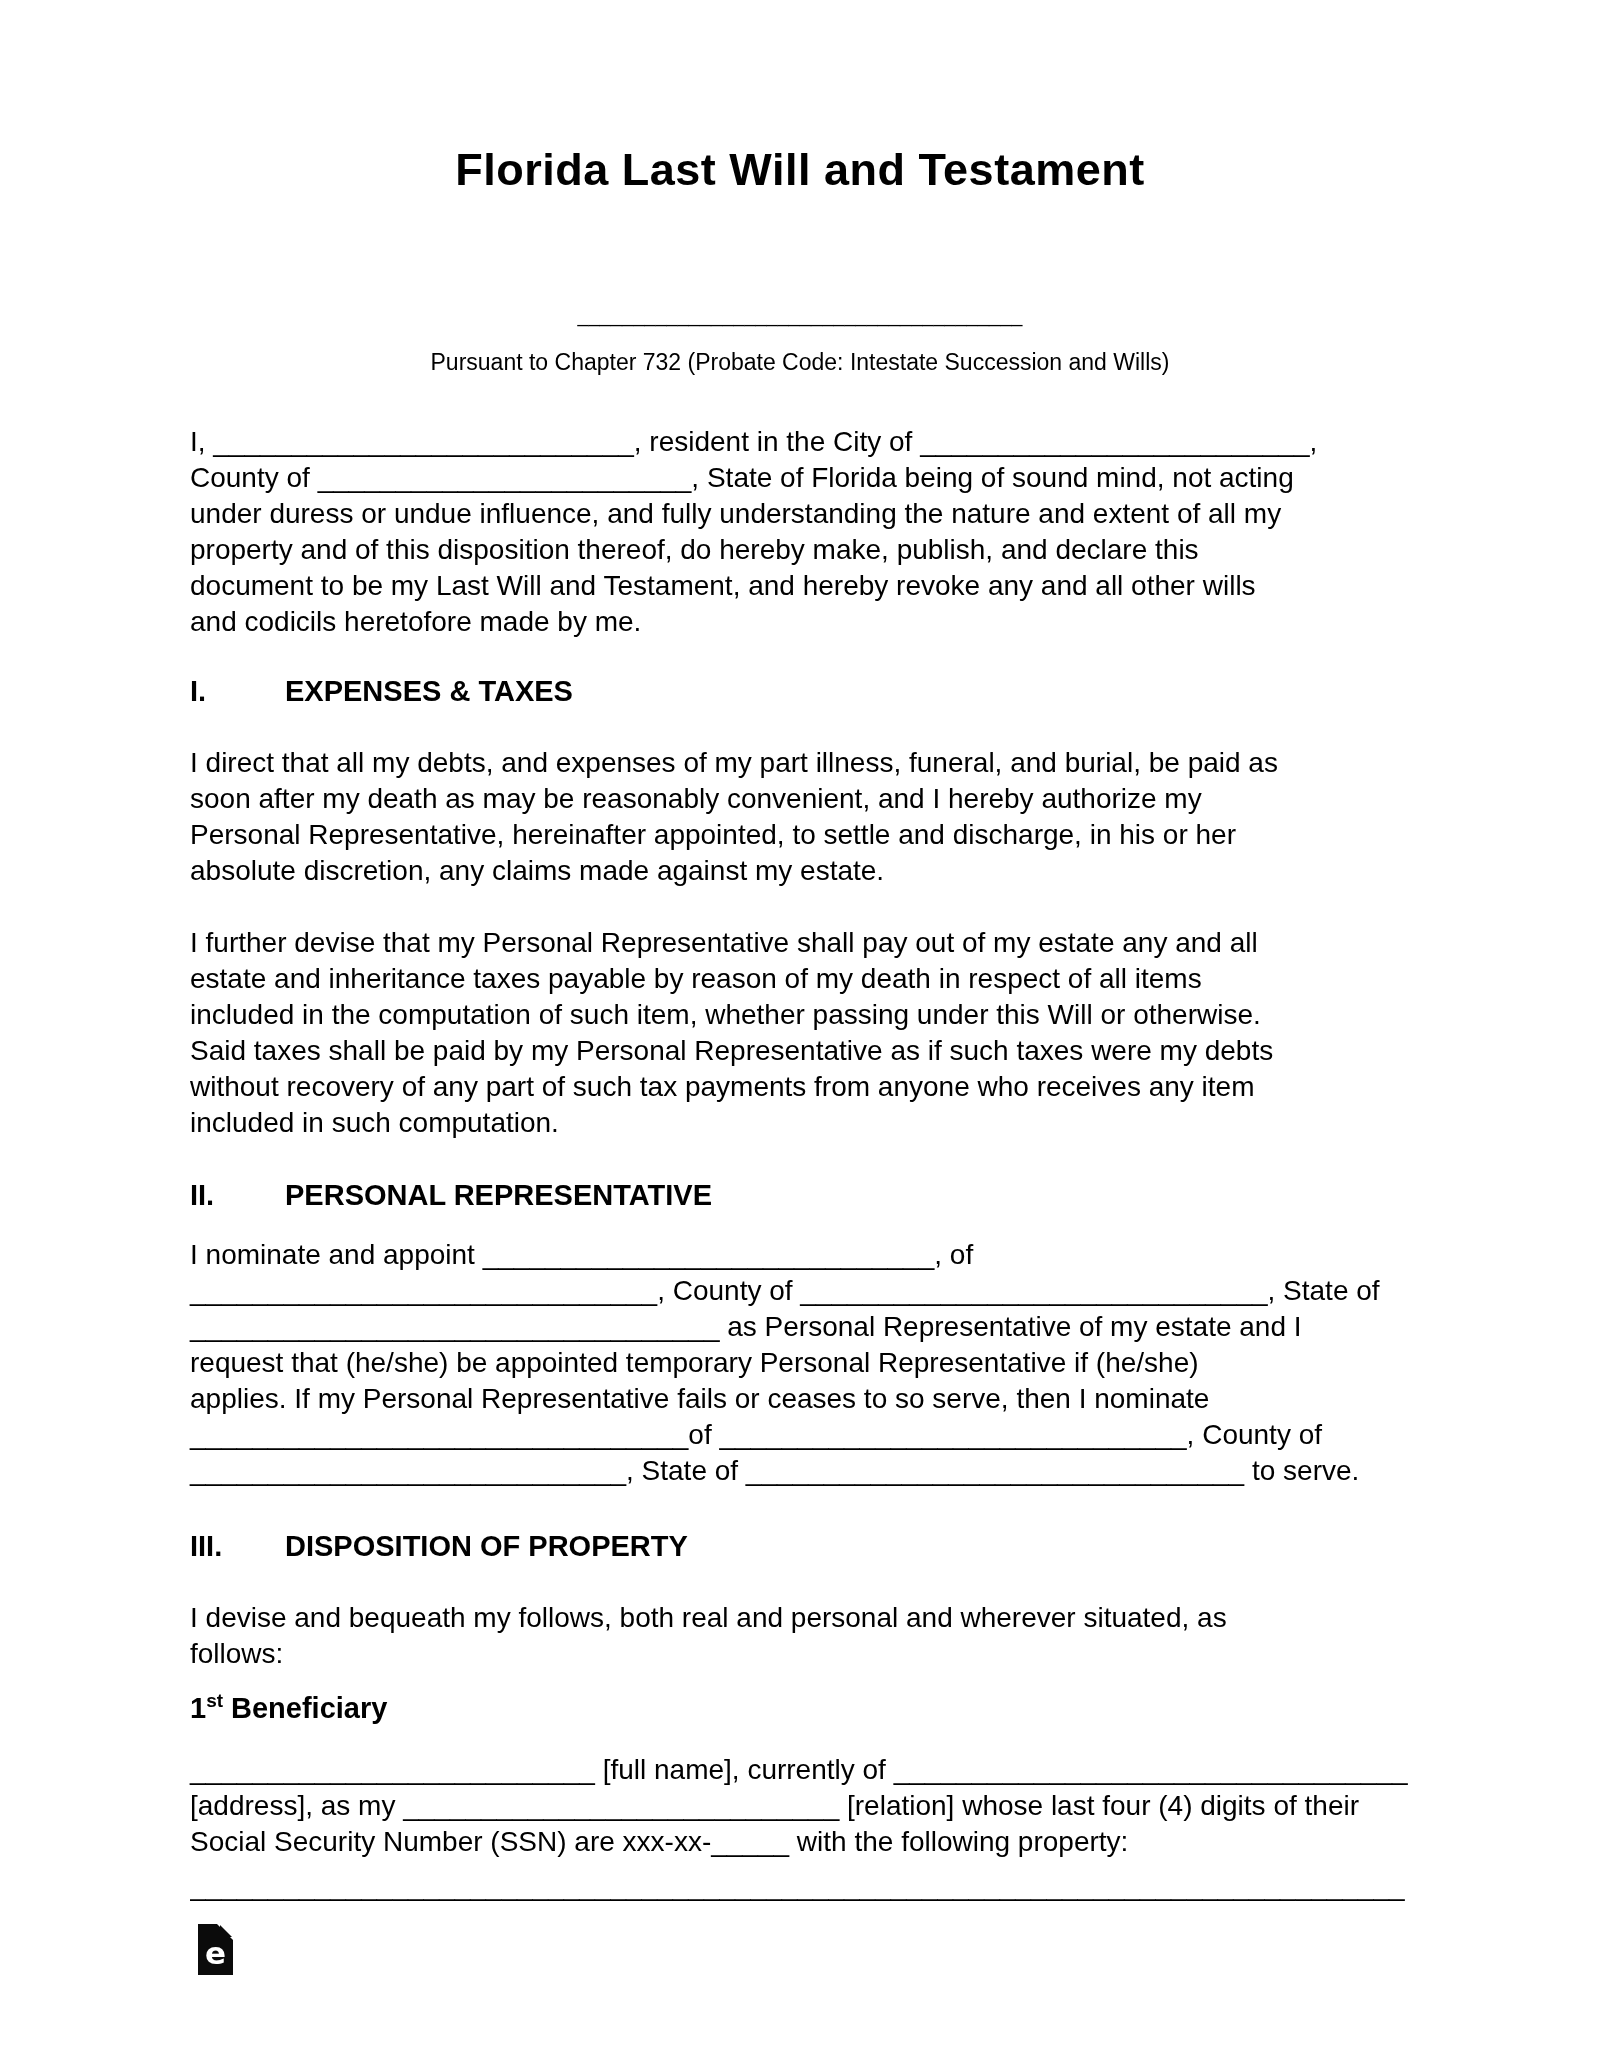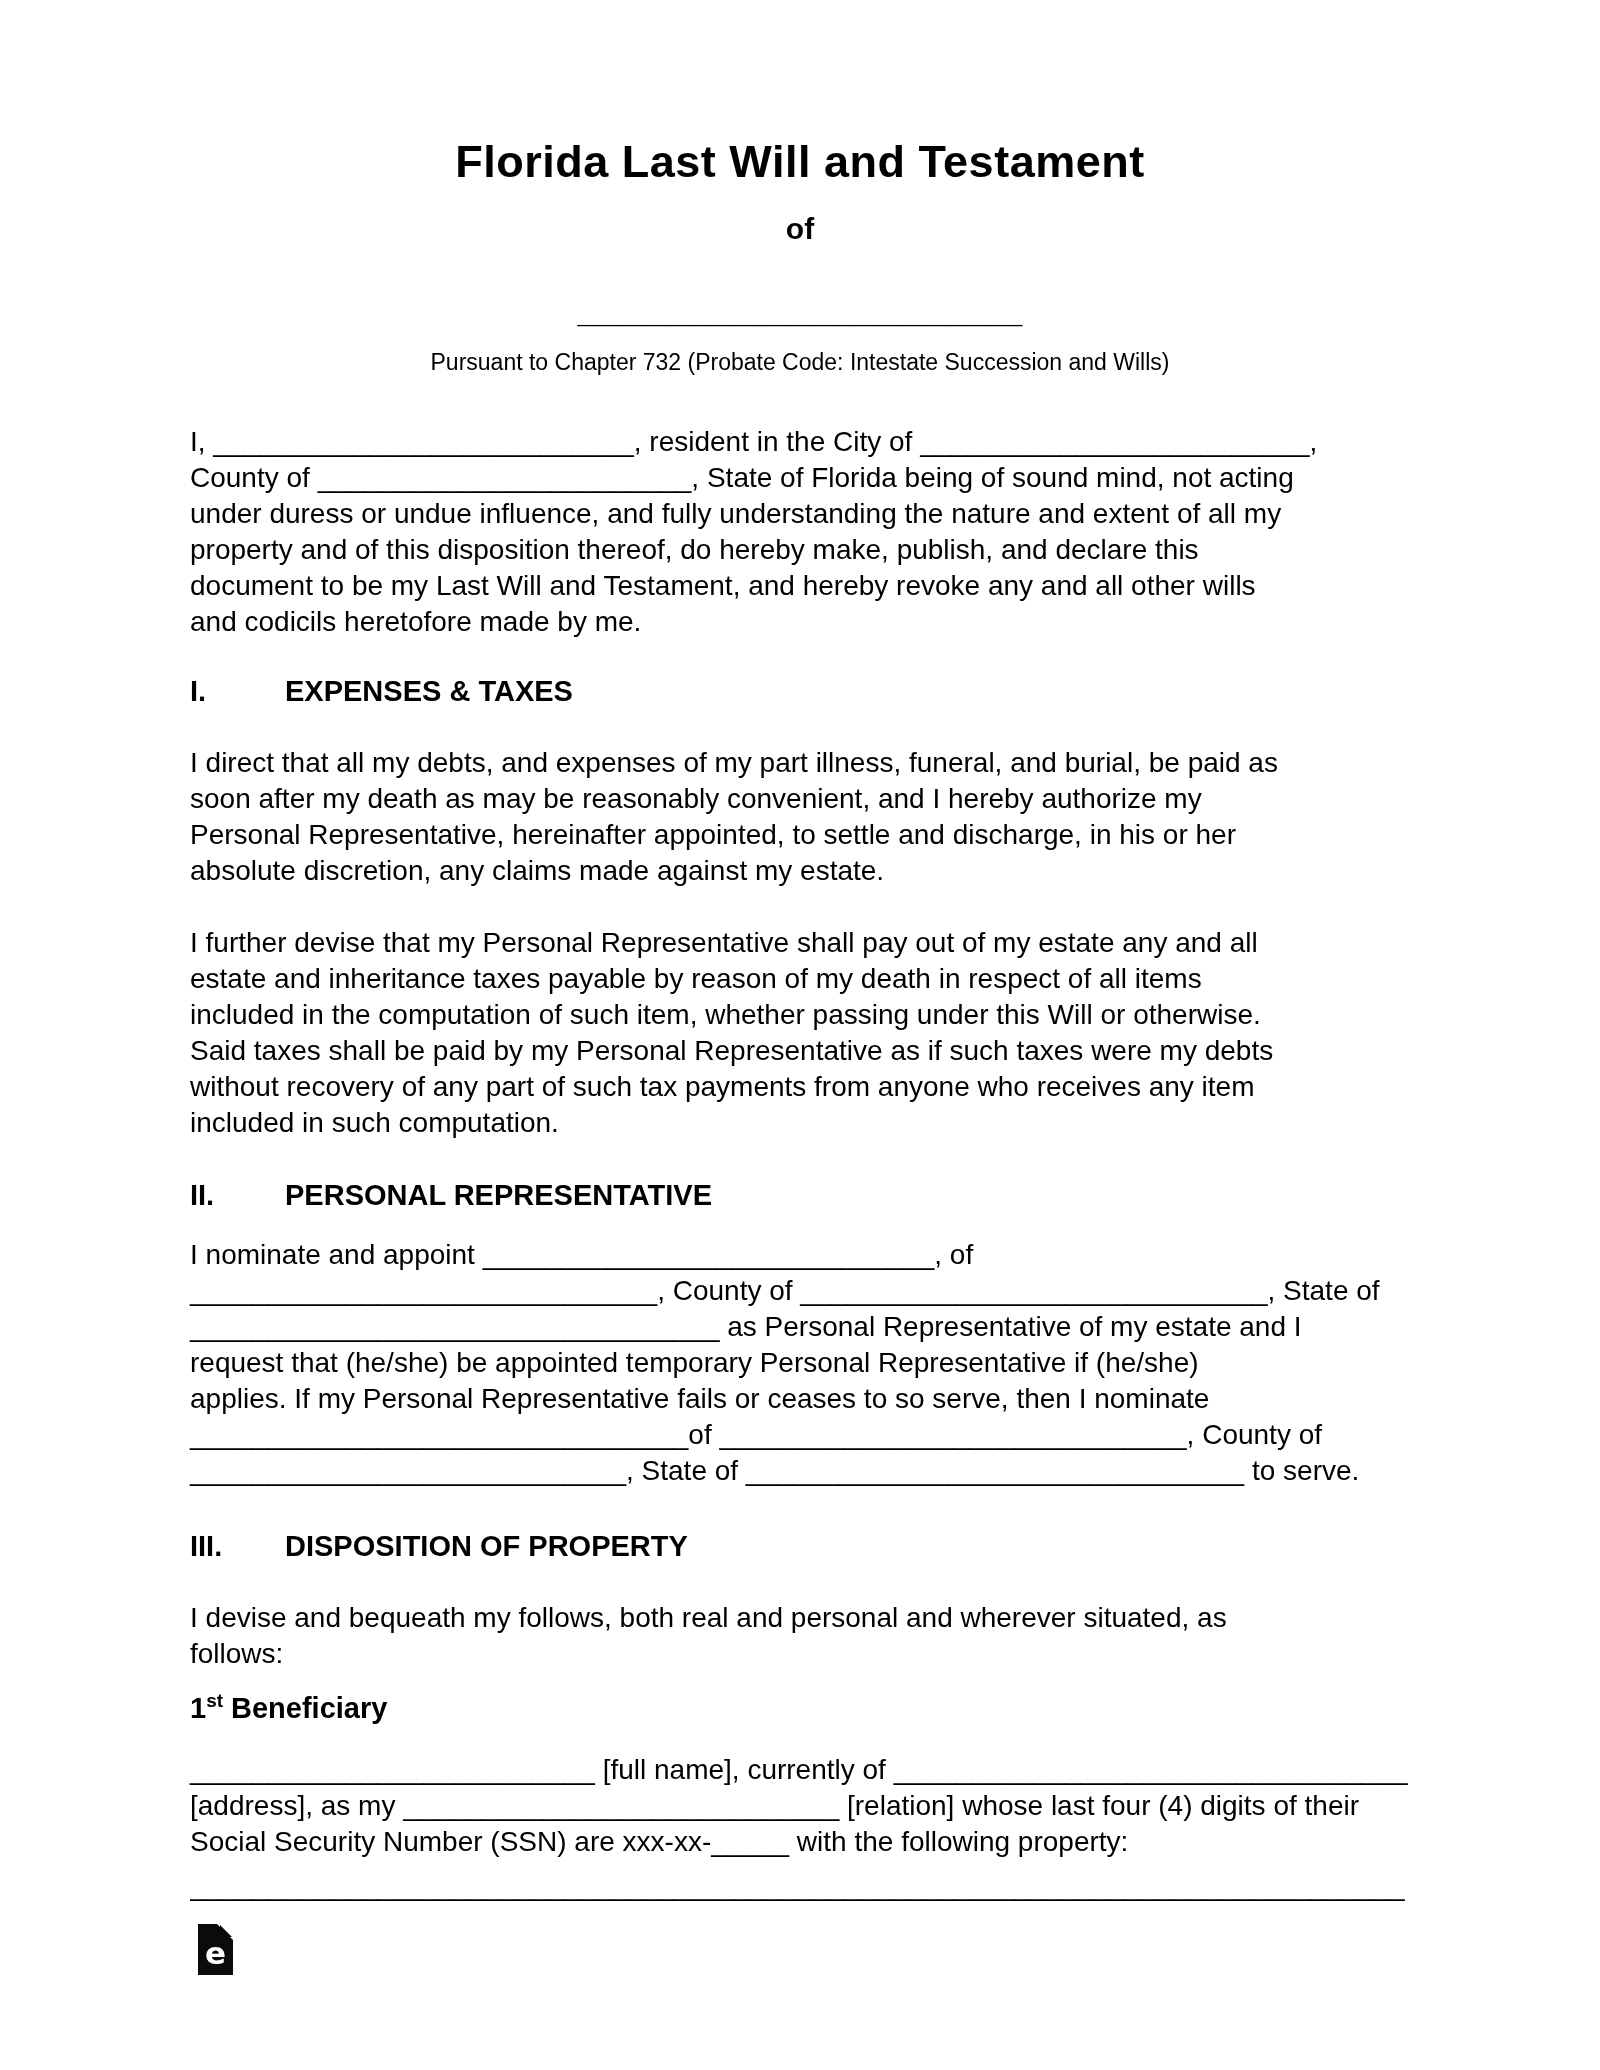--- a/index.html
+++ b/index.html
@@ -12,21 +12,21 @@
     font-family: "Liberation Sans", sans-serif;
     overflow: hidden;
   }
   .center {
     position: absolute;
     left: 0;
     width: 100%;
     text-align: center;
     white-space: nowrap;
   }
-  .doc-title { top: 136px; font-size: 45px; font-weight: bold; letter-spacing: 0.5px; }
+  .doc-title { top: 144px; font-size: 45px; font-weight: bold; letter-spacing: 0.5px; }
   .doc-subtitle { top: 212px; font-size: 30px; font-weight: bold; }
   .name-blank-line { top: 304px; font-size: 20px; }
   .pursuant { top: 349px; font-size: 23px; }
   .block { position: absolute; left: 190px; width: 1250px; }
   .line {
     height: 36px;
     line-height: 36px;
     font-size: 28px;
     white-space: nowrap;
   }
@@ -96,21 +96,20 @@
     font-size: 31px;
     line-height: 36px;
   }
 </style>
 </head>
 <body>
 
 <div class="page">
 
   <div class="center doc-title">Florida Last Will and Testament</div>
-  <div class="center doc-subtitle">of</div>
   <div class="center name-blank-line">________________________________________</div>
   <div class="center pursuant">Pursuant to Chapter 732 (Probate Code: Intestate Succession and Wills)</div>
 
   <div class="block" style="top:424px">
     <div class="line">I, ___________________________, resident in the City of _________________________,</div>
     <div class="line">County of ________________________, State of Florida being of sound mind, not acting</div>
     <div class="line">under duress or undue influence, and fully understanding the nature and extent of all my</div>
     <div class="line">property and of this disposition thereof, do hereby make, publish, and declare this</div>
     <div class="line">document to be my Last Will and Testament, and hereby revoke any and all other wills</div>
     <div class="line">and codicils heretofore made by me.</div>

